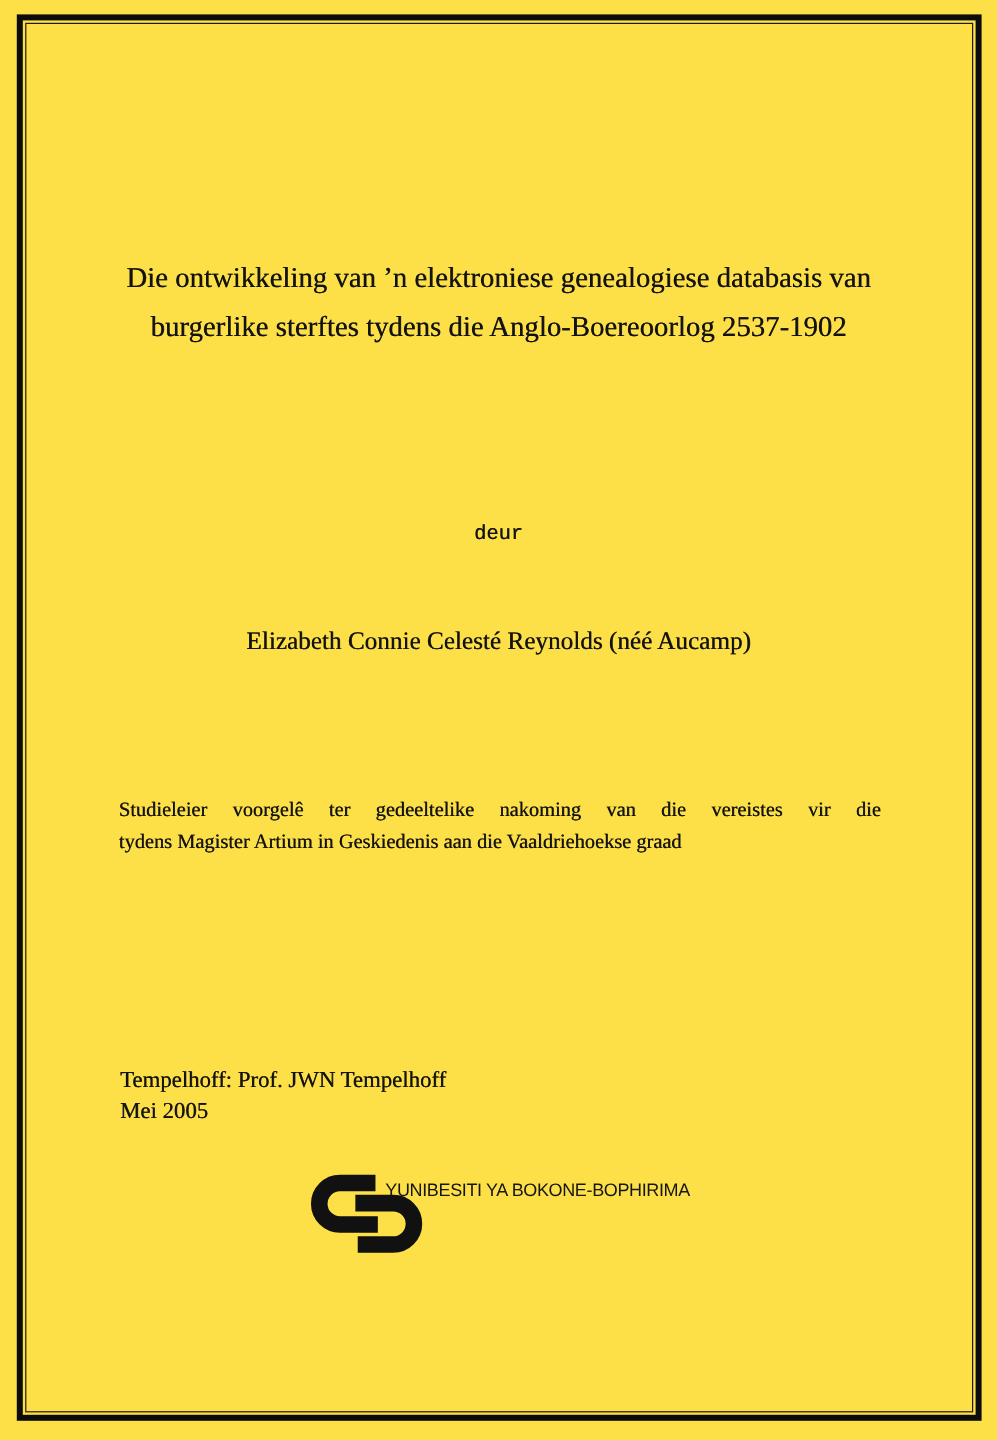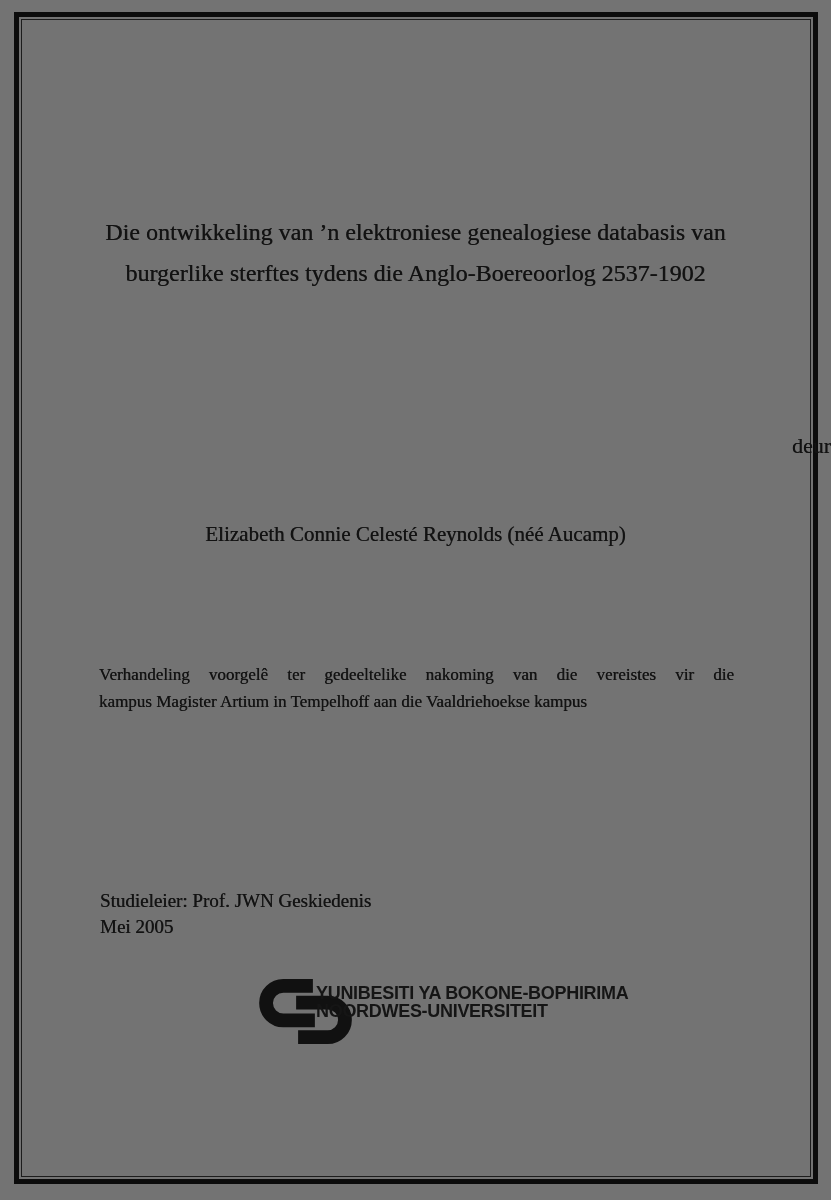--- a/index.html
+++ b/index.html
@@ -1,21 +1,21 @@
 <!DOCTYPE html>
 <html><head>
 <meta charset="utf-8">
 <style>
   html, body { margin: 0; padding: 0; background: #ffffff; }
   .page {
     position: relative;
     width: 831px;
     height: 1200px;
     margin: 0 auto;
-    background: #737373;
+    background: #fde047;
     color: #121212;
     font-family: "Liberation Serif", serif;
     overflow: hidden;
   }
   
   .frame-outer {
     position: absolute;
     left: 14px; top: 12px; right: 13px; bottom: 16px;
     border: 5px solid #0c0c0c;
     pointer-events: none;
@@ -33,23 +33,24 @@
     left: 60px; width: 711px; top: 212px;
     text-align: center;
     font-size: 24px;
     line-height: 41px;
   }
   .title-line { white-space: nowrap; }
 
   .byline {
     position: absolute;
     left: 0; width: 831px; top: 434px;
-    text-align: right;
-    font-size: 22px;
+    text-align: center;
+    font-size: 17px;
     line-height: 24px;
+    font-family: Liberation Mono, monospace;
   }
 
   .author {
     position: absolute;
     left: 0; width: 831px; top: 519px;
     text-align: center;
     font-size: 21px;
     line-height: 30px;
   }
 
@@ -75,23 +76,24 @@
 
   .logo-mark {
     position: absolute;
     left: 257px; top: 976px;
     width: 97px; height: 71px;
   }
   .logo-text {
     position: absolute;
     left: 316px; top: 984px;
     width: 264px;
+    text-align: center;
     font-family: "Liberation Sans", sans-serif;
-    font-size: 18px;
-    font-weight: bold;
+    font-size: 15px;
+    font-weight: normal;
     line-height: 18.2px;
     letter-spacing: -0.3px;
     color: #151515;
     white-space: nowrap;
   }
 </style>
 </head>
 <body>
 
 <div class="page">
@@ -102,32 +104,31 @@
   <header class="title-block serif-smudge">
     <div class="title-line">Die ontwikkeling van ’n elektroniese genealogiese databasis van</div>
     <div class="title-line">burgerlike sterftes tydens die Anglo-Boereoorlog 2537-1902</div>
   </header>
 
   <div class="byline serif-smudge">deur</div>
 
   <div class="author serif-smudge">Elizabeth Connie Celesté Reynolds (néé Aucamp)</div>
 
   <div class="statement serif-smudge">
-    <div class="justified">Verhandeling voorgelê ter gedeeltelike nakoming van die vereistes vir die</div>
-    <div><span>kampus </span><span class="italic">Magister Artium</span><span> in Tempelhoff aan die Vaaldriehoekse kampus</span></div>
+    <div class="justified">Studieleier voorgelê ter gedeeltelike nakoming van die vereistes vir die</div>
+    <div><span>tydens </span><span class="italic">Magister Artium</span><span> in Geskiedenis aan die Vaaldriehoekse graad</span></div>
   </div>
 
   <div class="supervisor-block serif-smudge">
-    <div>Studieleier: Prof. JWN Geskiedenis</div>
+    <div>Tempelhoff: Prof. JWN Tempelhoff</div>
     <div>Mei 2005</div>
   </div>
 
   <svg class="logo-mark" viewBox="0 0 97 72" xmlns="http://www.w3.org/2000/svg" aria-hidden="true">
     <path d="M 56 10 H 26 A 17.5 17.5 0 0 0 26 45 H 58" fill="none" stroke="#111111" stroke-width="14" stroke-linecap="butt"></path>
     <path d="M 41 62 H 71 A 17.5 17.5 0 0 0 71 27 H 39" fill="none" stroke="#111111" stroke-width="14" stroke-linecap="butt"></path>
   </svg>
 
   <div class="logo-text">
     <div>YUNIBESITI YA BOKONE-BOPHIRIMA</div>
-    <div>NOORDWES-UNIVERSITEIT</div>
   </div>
 
 </div>
 
 </body></html>

